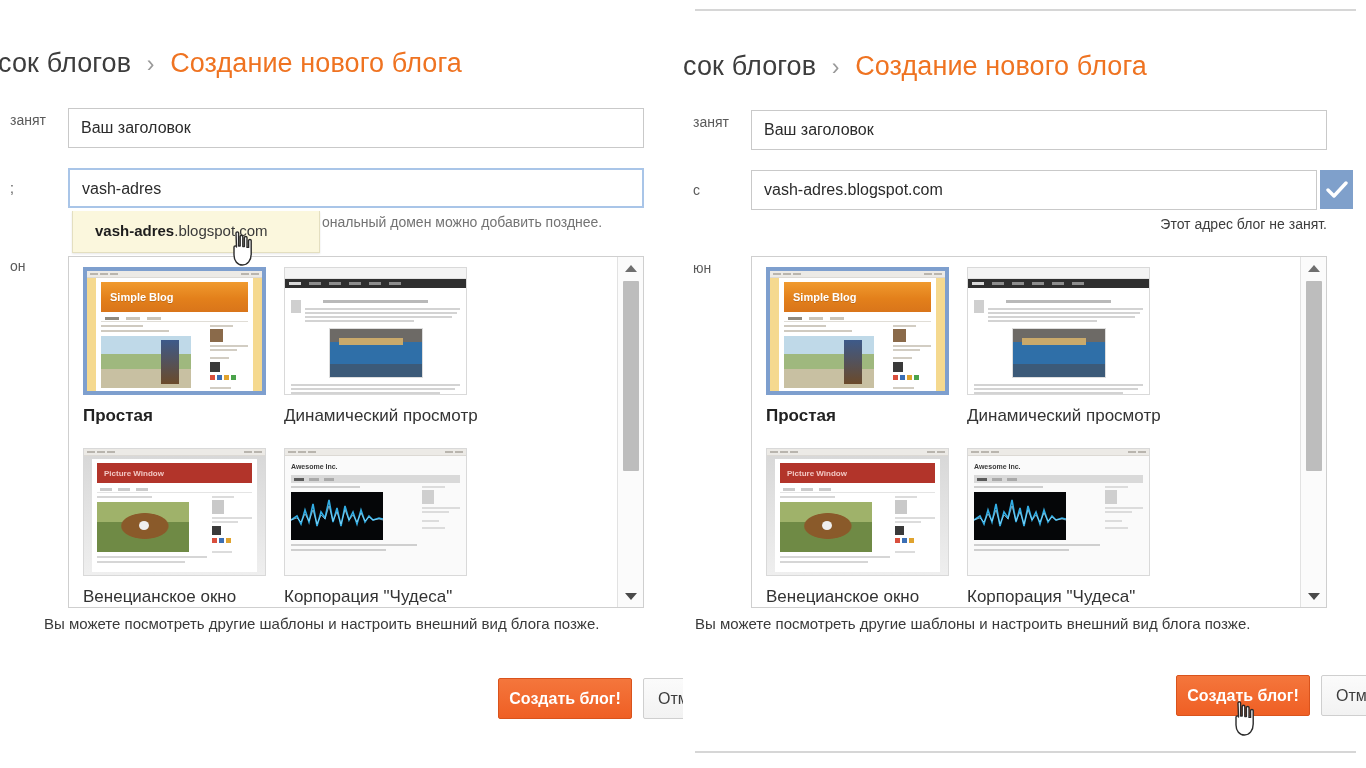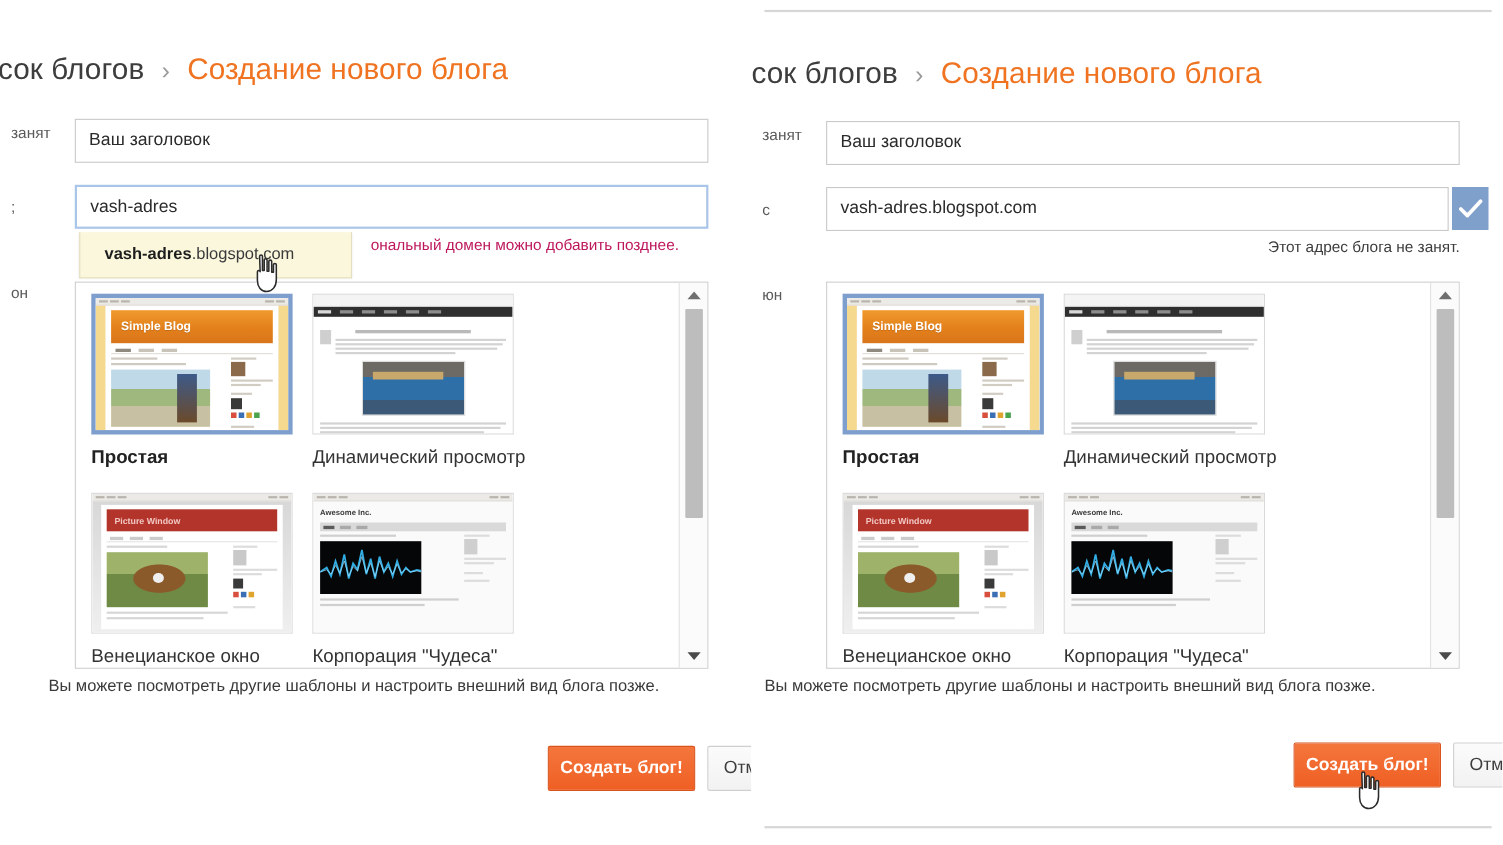--- a/index.html
+++ b/index.html
@@ -61,21 +61,21 @@
     white-space: nowrap;
   }
   .suggest b { font-weight: bold; color: #1d1d1d; }
   .suggest .tail { color: #3a3a3a; }
 
   .hint-right {
     position: absolute; font-size: 14px; color: #3d3d3d;
     white-space: nowrap; text-align: right;
   }
   .hint-partial {
-    position: absolute; font-size: 14px; color: #be185d; white-space: nowrap; margin-left: 15px;
+    position: absolute; font-size: 14px; color: #737373; white-space: nowrap;
   }
 
   
   .check-btn {
     position: absolute; width: 33px; height: 39px;
     background: #7fa0cb; border: 1px solid #7fa0cb;
     display: flex; align-items: center; justify-content: center;
   }
   .check-btn svg { display: block; }
 
@@ -514,21 +514,21 @@
 
     <div class="field-label" style="left:10px; top:182px;">с</div>
     <div class="text-input" style="left:68px; top:170px; width:566px;" placeholder="Адрес блога">vash-adres.blogspot.com</div>
 
     <div class="check-btn" style="left:637px; top:170px;">
       <svg width="22" height="18" viewBox="0 0 22 18">
         <polyline points="2,9 8,15 20,2" fill="none" stroke="#ffffff" stroke-width="3.4" stroke-linecap="round" stroke-linejoin="round"></polyline>
       </svg>
     </div>
 
-    <div class="hint-right" style="left:244px; top:216px; width:400px;">Этот адрес блога не занят.</div>
+    <div class="hint-right" style="left:244px; top:216px; width:400px;">Этот адрес блог не занят.</div>
 
     <div class="field-label" style="left:10px; top:260px;">юн</div>
 
     <div class="picker" style="left:68px; top:256px; width:576px; height:352px;">
       <div class="tpl-grid">
 
         <div class="tpl-row">
           <div class="tpl-cell selected">
             <div class="tpl-thumb">
               <div class="mini mini-simple">

